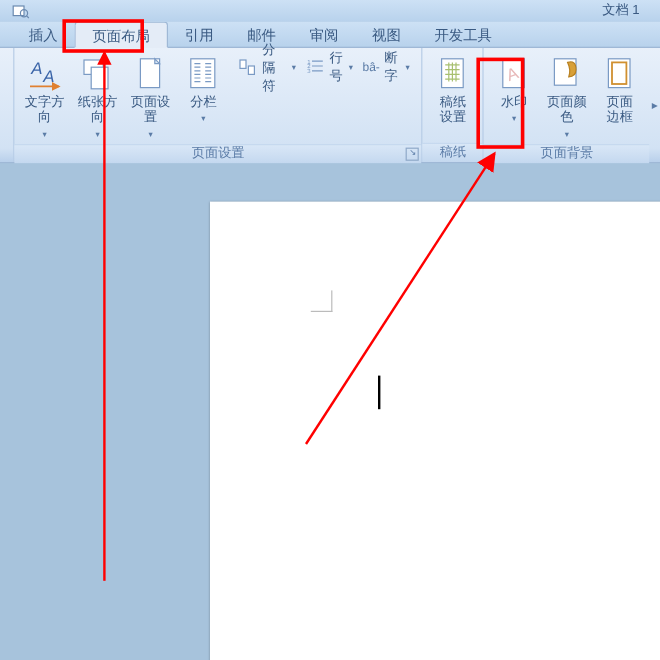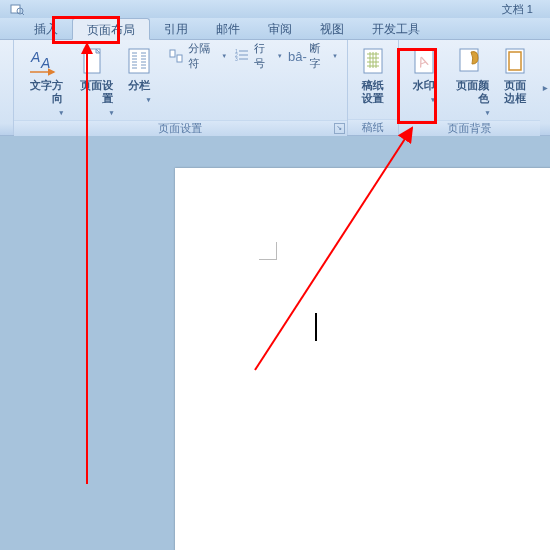--- a/index.html
+++ b/index.html
@@ -1,28 +1,28 @@
 <!DOCTYPE html>
 <html><head>
 <meta charset="utf-8">
 <style>
   * { margin: 0; padding: 0; box-sizing: border-box; font-family: "Microsoft YaHei", SimSun, Arial, sans-serif; }
   body { background: #a7c3dc; width: 550px; height: 550px; overflow: hidden; position: relative; }
   .titlebar { background: linear-gradient(#cde1f5,#b8d2ec); height: 18px; font-size: 11px; color: #3a5a82; text-align: right; padding-right: 17px; line-height: 18px; }
-  .tabs { background: linear-gradient(#cde1f5,#b8d2ec); height: 22px; display: flex; font-size: 12px; color: #3a5a82; border-bottom: 1px solid #9fb8d6; padding-left: 20px; }
+  .tabs { background: linear-gradient(#cde1f5,#b8d2ec); height: 22px; display: flex; font-size: 12px; color: #3a5a82; border-bottom: 1px solid #9fb8d6; padding-left: 10px; }
   .tab { padding: 3px 14px 0; cursor: pointer; height: 22px; }
   .tab.active { background: #e4ecf7; border: 1px solid #9fb8d6; border-bottom: 1px solid #e4ecf7; border-radius: 3px 3px 0 0; position: relative; top: 0; text-align: center; }
   .ribbon { background: linear-gradient(#e8f0fa,#d2e2f4 88%,#b9d0eb); height: 96px; display: flex; font-size: 12px; color: #3a5a82; border-bottom: 1px solid #9fb8d6; }
   .group { border-right: 1px solid #b7cce6; display: flex; flex-direction: column; }
   .group-body { flex: 1; display: flex; align-items: flex-start; padding: 2px 3px 0; }
   .group-label { text-align: center; font-size: 11px; color: #5a7ba6; background: linear-gradient(#d9e7f7,#c4d8ef); height: 16px; line-height: 15px; border-top: 1px solid #c6d9ef; position: relative; }
   .dlaunch { position: absolute; right: 2px; top: 2px; width: 11px; height: 11px; border: 1px solid #8fa9c9; font-size: 7px; line-height: 8px; text-align: center; color: #5a7ba6; }
   .bigbtn { display: flex; flex-direction: column; align-items: center; padding: 3px 4px 1px; border-radius: 3px; cursor: pointer; min-width: 44px; }
   .bigbtn .icon { width: 32px; height: 32px; display: flex; align-items: center; justify-content: center; }
-  .bigbtn .lbl { font-size: 11px; text-align: right; line-height: 13px; margin-top: 2px; font-weight: bold; }
+  .bigbtn .lbl { font-size: 11px; text-align: center; line-height: 13px; margin-top: 2px; }
   .drop { font-size: 7px; color: #5a7ba6; }
   .smallstack { display: flex; flex-direction: row; gap: 2px; padding: 3px 4px; }
   .smallrow { display: flex; align-items: center; gap: 4px; font-size: 11px; cursor: pointer; height: 22px; padding: 0 3px; border-radius: 2px; }
   .smallrow .si { width: 16px; height: 16px; display: flex; align-items: center; justify-content: center; }
   .docarea { position: absolute; top: 138px; left: 0; right: 0; bottom: 0; background: #a7c3dc; }
   .page { position: absolute; left: 175px; top: 30px; width: 380px; height: 390px; background: #fff; box-shadow: 0 0 2px rgba(0,0,0,.3); }
   .cornermark2 { position: absolute; left: 84px; top: 74px; width: 18px; height: 18px; border-right: 1px solid #bbb; border-bottom: 1px solid #bbb; }
   .cursor { position: absolute; left: 140px; top: 145px; width: 1.5px; height: 28px; background: #000; }
   .highlight1 { position: absolute; left: 52px; top: 16px; width: 68px; height: 28px; border: 3px solid #ff0000; pointer-events: none; }
   .highlight2 { position: absolute; left: 397px; top: 48px; width: 40px; height: 76px; border: 3px solid #ff0000; pointer-events: none; }
@@ -71,20 +71,29 @@
                 <marker id="a1" markerWidth="5" markerHeight="5" refX="4" refY="2.5" orient="auto">
                   <polygon points="0,0 5,2.5 0,5" fill="#e08030"></polygon>
                 </marker>
               </defs>
             </svg>
         </div>
         <div class="lbl"><span>文字方向</span><br><span class="drop">▾</span></div>
       </div>
       <div class="bigbtn">
         <div class="icon">
+          <svg width="30" height="30" viewBox="0 0 30 30">
+              <rect x="4" y="4" width="16" height="12" fill="#fff" stroke="#7a9ac4"></rect>
+              <rect x="10" y="10" width="14" height="18" fill="#fff" stroke="#7a9ac4"></rect>
+            </svg>
+        </div>
+        <div class="lbl"><span>纸张方向</span><br><span class="drop">▾</span></div>
+      </div>
+      <div class="bigbtn">
+        <div class="icon">
           <svg width="26" height="30" viewBox="0 0 26 30">
               <rect x="5" y="3" width="16" height="24" fill="#fff" stroke="#7a9ac4"></rect>
               <path d="M17 3 L21 7 L17 7 Z" fill="#dce8f6" stroke="#7a9ac4"></path>
             </svg>
         </div>
         <div class="lbl"><span>页面设置</span><br><span class="drop">▾</span></div>
       </div>
       <div class="bigbtn">
         <div class="icon">
           <svg width="26" height="30" viewBox="0 0 26 30">
@@ -129,21 +138,21 @@
                 <text x="1" y="5" font-size="5" fill="#7a9ac4">1</text>
                 <text x="1" y="9" font-size="5" fill="#7a9ac4">2</text>
                 <text x="1" y="13" font-size="5" fill="#7a9ac4">3</text>
               </svg>
             </span>
           <span>行号</span>
             <span class="drop">▾</span>
         </div>
         <div class="smallrow">
           <span class="si">
-              <span style="font-size:13px;color:#5a7ba6">bâ-</span>
+              <span style="font-size:10px;color:#5a7ba6">bâ-</span>
             </span>
           <span>断字</span>
             <span class="drop">▾</span>
         </div>
       </div>
     </div>
     <div class="group-label">
       <span>页面设置</span>
       <span class="dlaunch">↘</span>
     </div>

